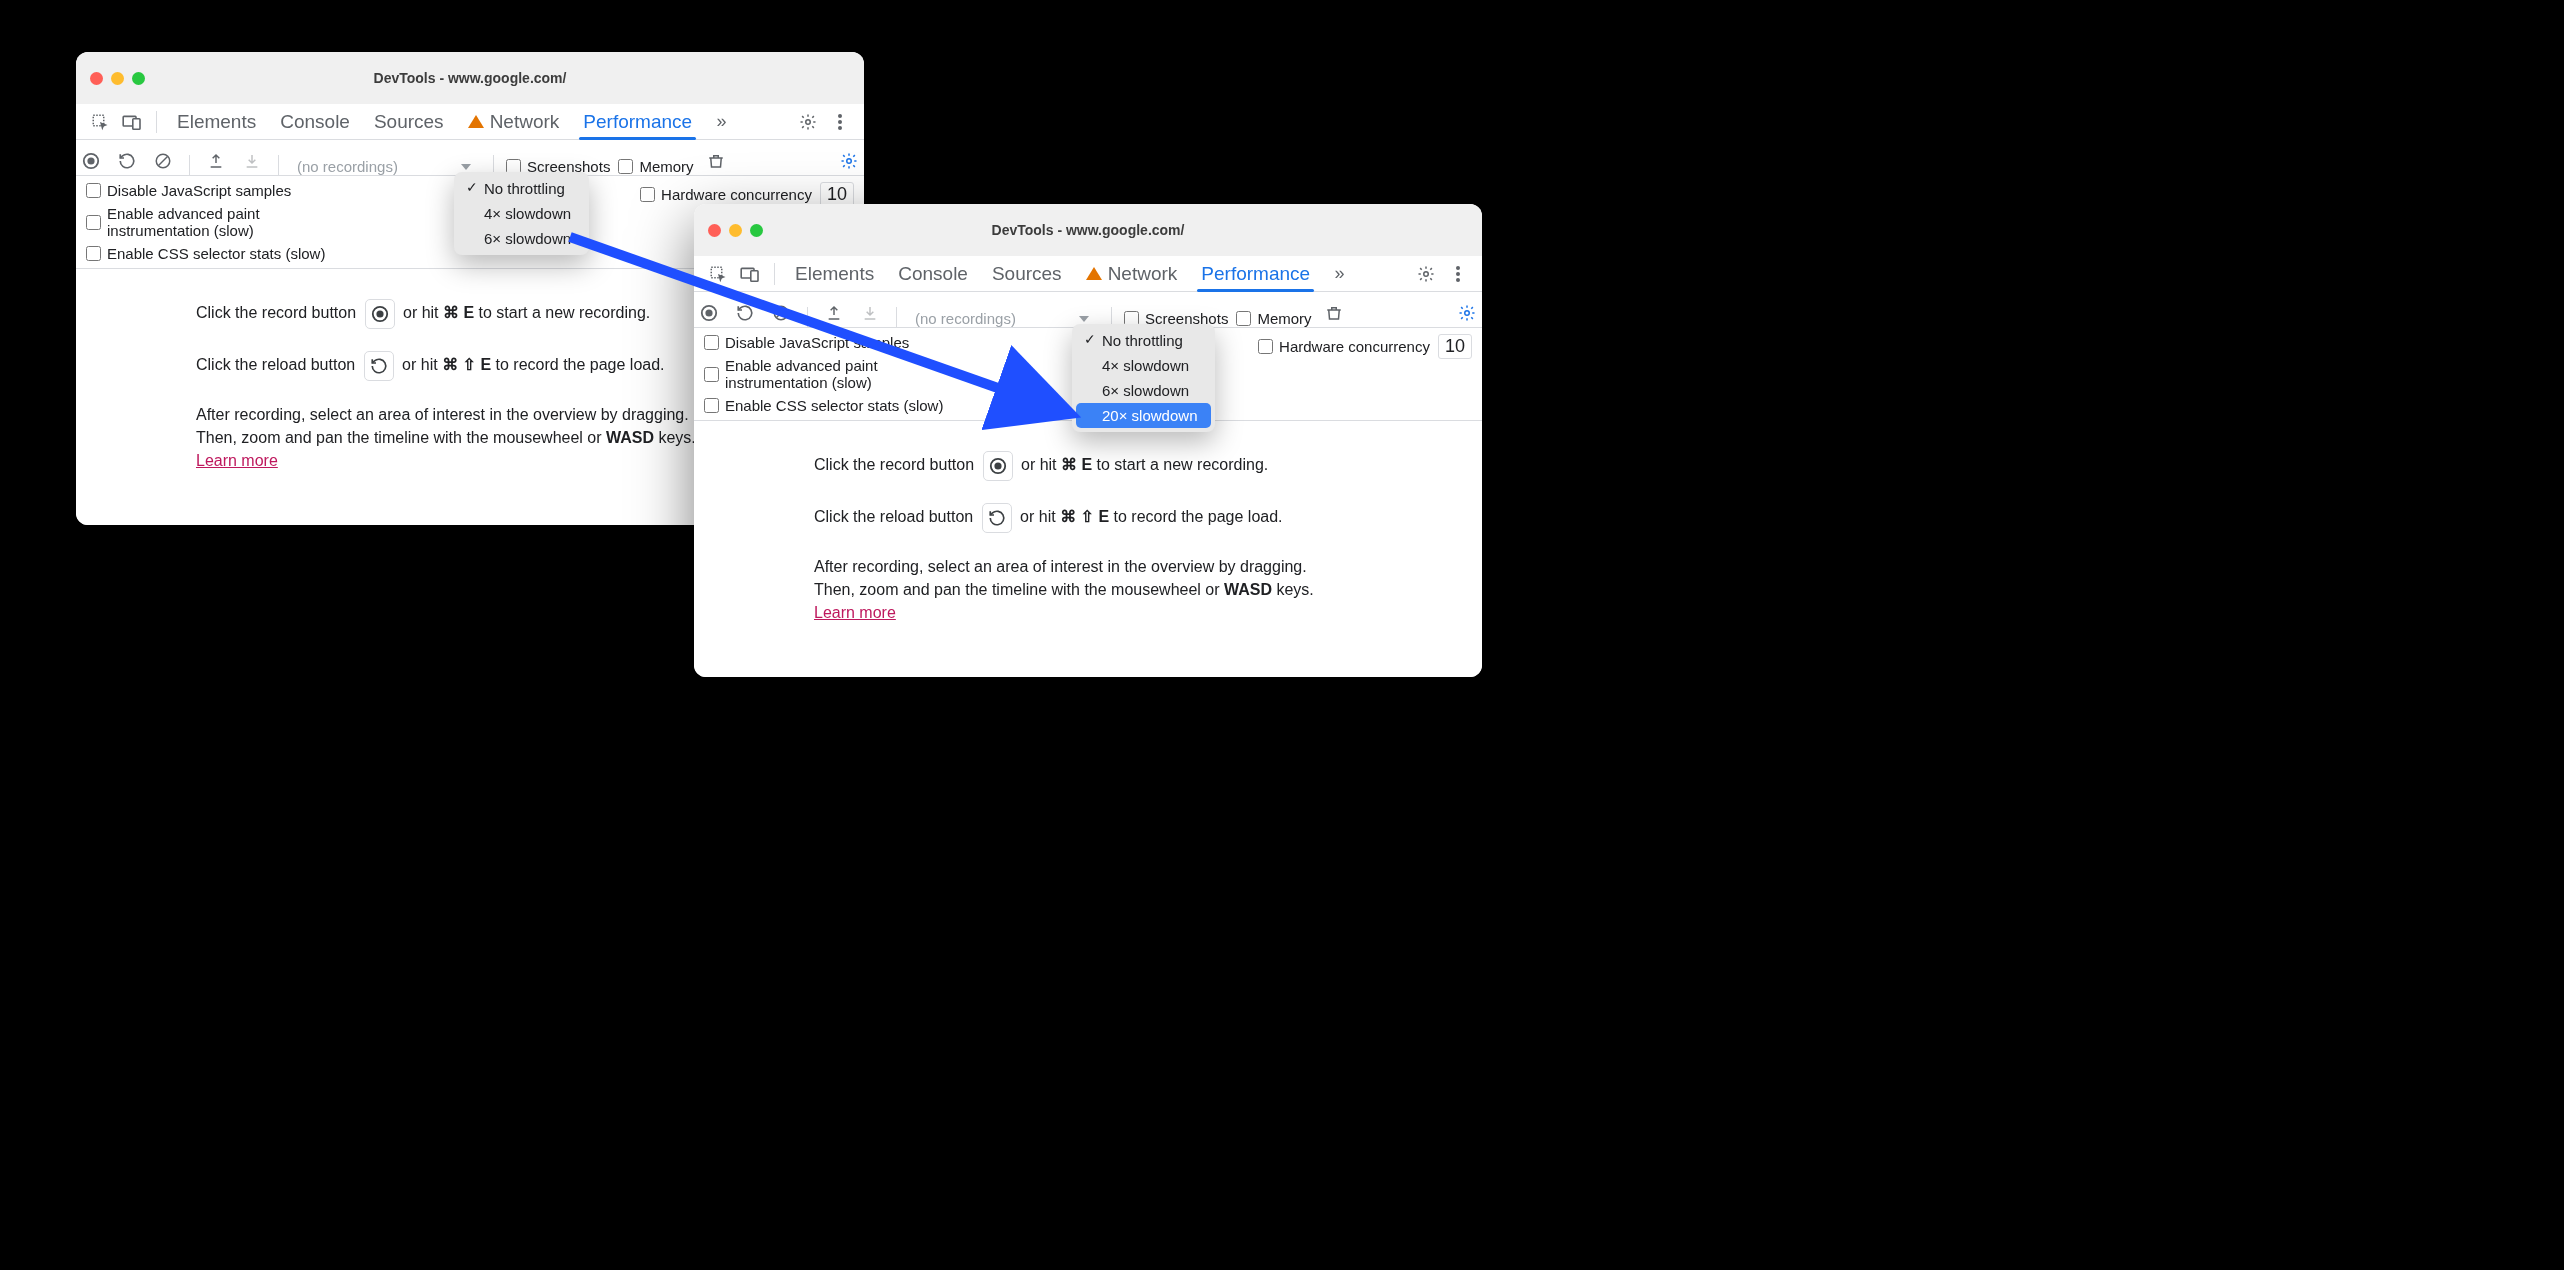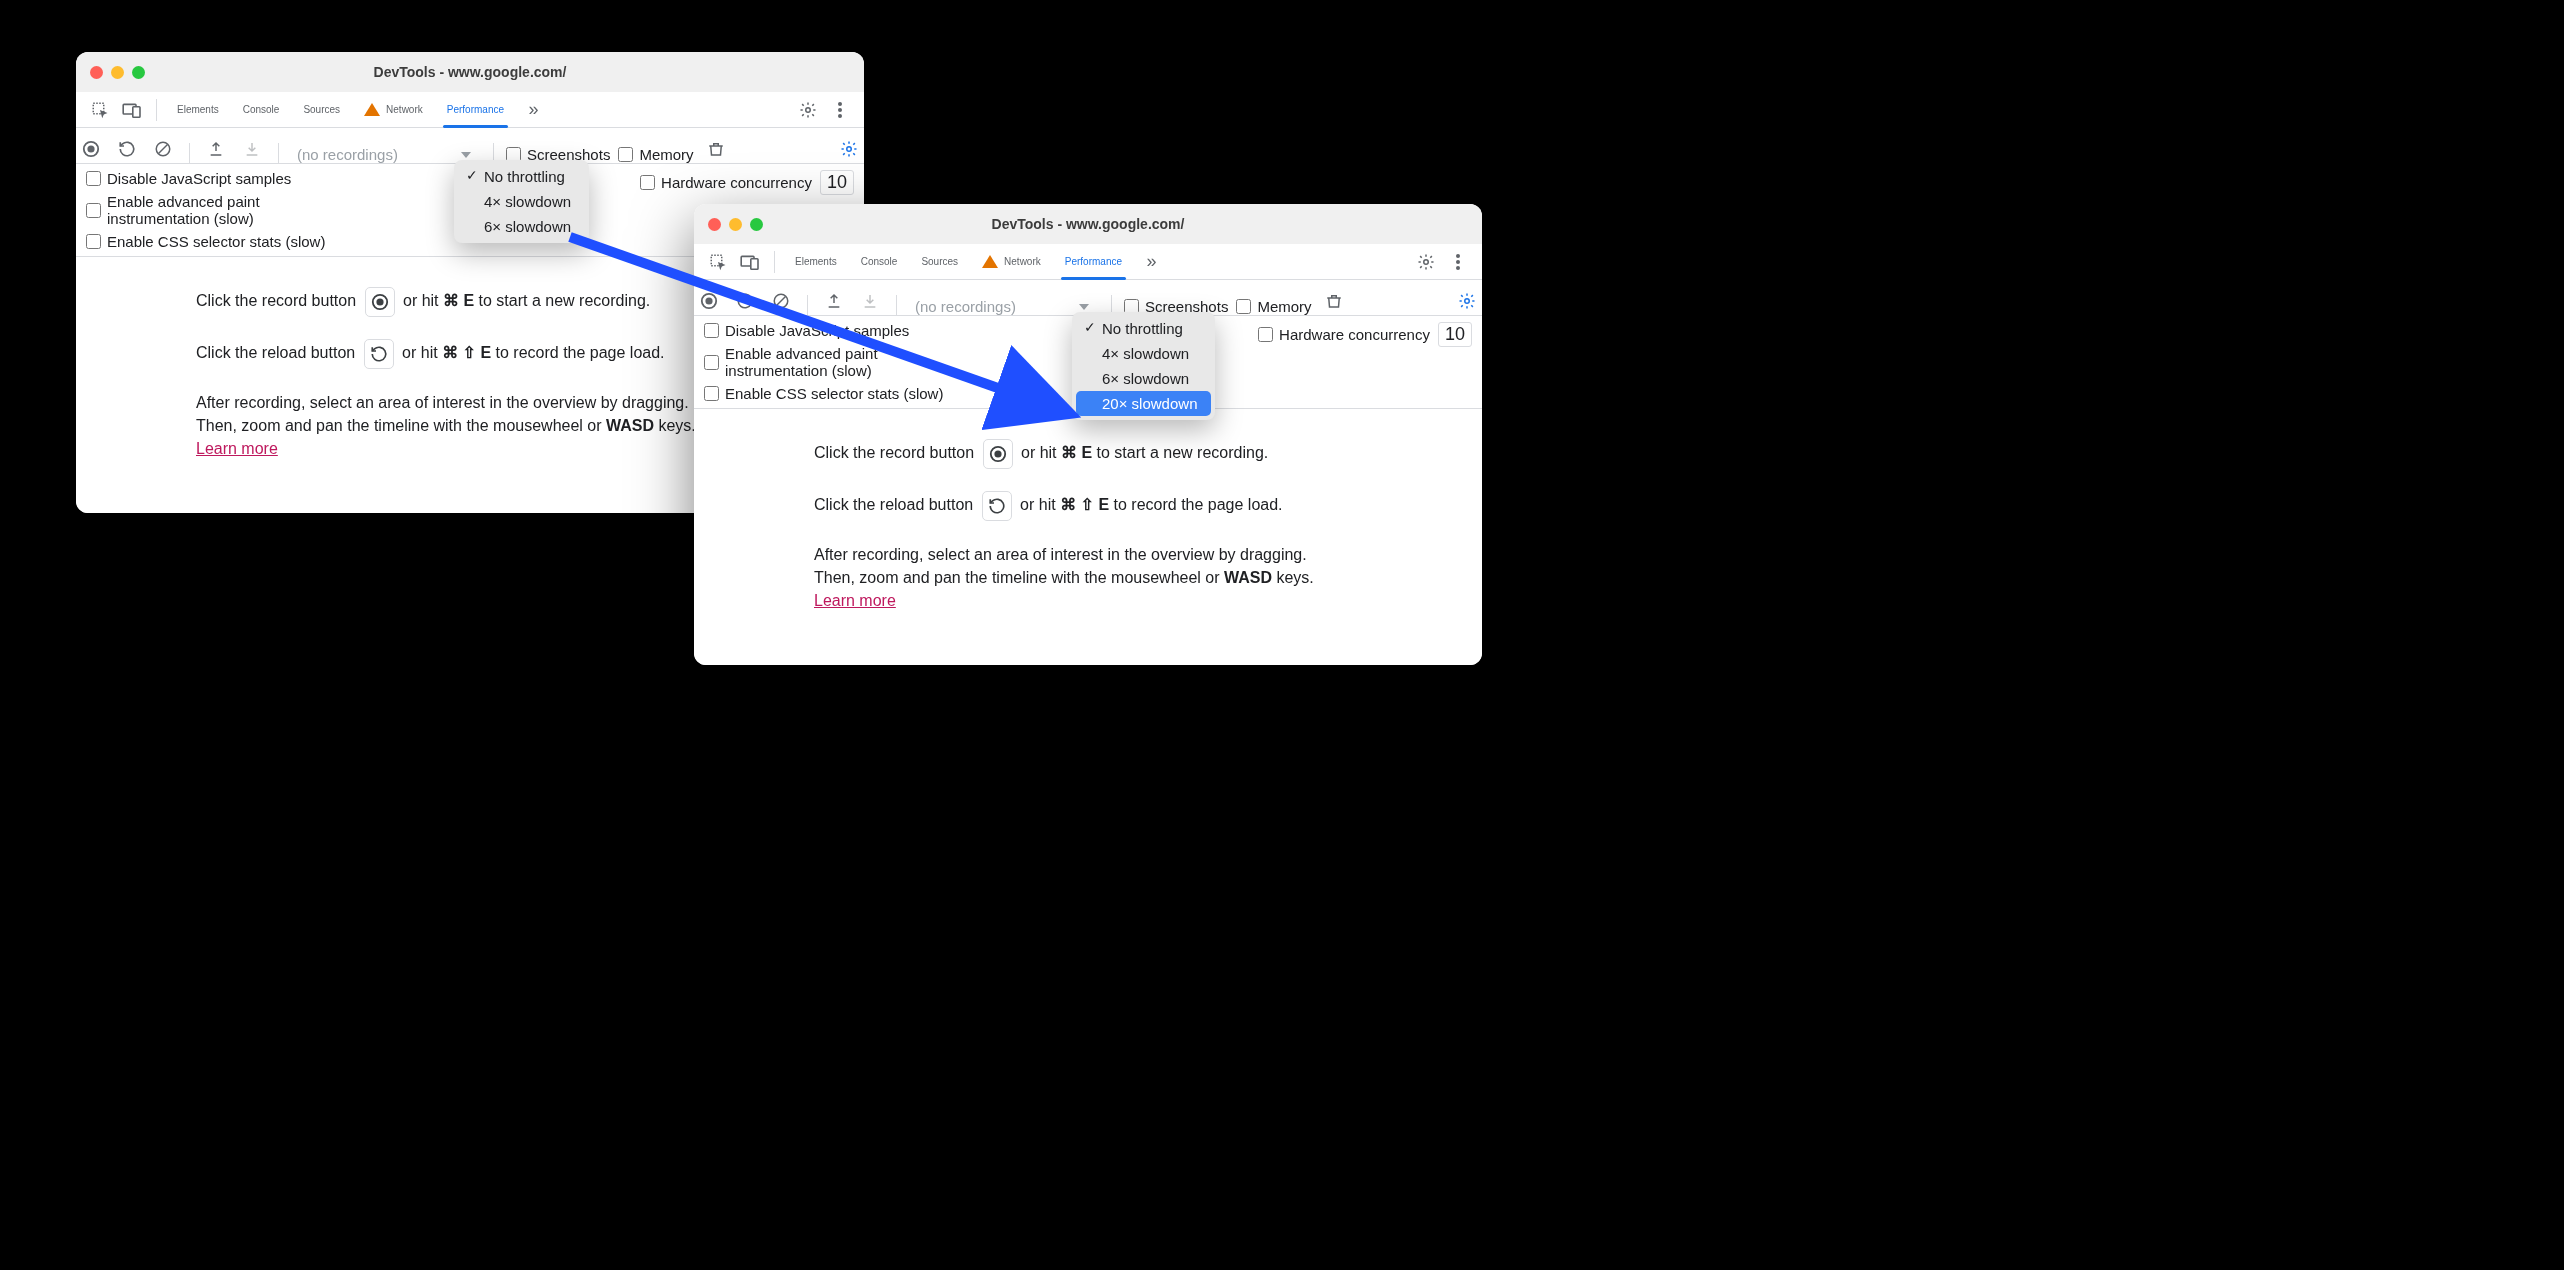--- a/index.html
+++ b/index.html
@@ -18,21 +18,21 @@
   .window {
     position: absolute;
     background: #fff;
     border-radius: 12px;
     box-shadow: 0 20px 60px rgba(0,0,0,0.5);
     overflow: visible;
   }
 
   
   .titlebar {
-    height: 40px;
+    height: 52px;
     display: flex;
     align-items: center;
     padding: 0 14px;
     background: #f0f0f0;
     border-top-left-radius: 12px;
     border-top-right-radius: 12px;
     position: relative;
   }
   .traffic {
     display: flex;
@@ -63,21 +63,21 @@
   .tabsrow .sep {
     width:1px; height:22px; background:#dadce0; margin: 0 6px;
   }
   .tab {
     padding: 0 10px;
     height: 100%;
     display:flex; align-items:center;
     color:#5f6368;
     cursor:pointer;
     position:relative;
-    font-size:10px;
+    font-size:19px;
   }
   .tab.active { color:#1a73e8; }
   .tab.active::after {
     content:''; position:absolute; left:6px; right:6px; bottom:-1px;
     height:3px; background:#1a73e8; border-radius:2px;
   }
   .tab.warn::before {
     content:''; display:inline-block; width:0; height:0;
     border-left:8px solid transparent; border-right:8px solid transparent;
     border-bottom:13px solid #e37400;

